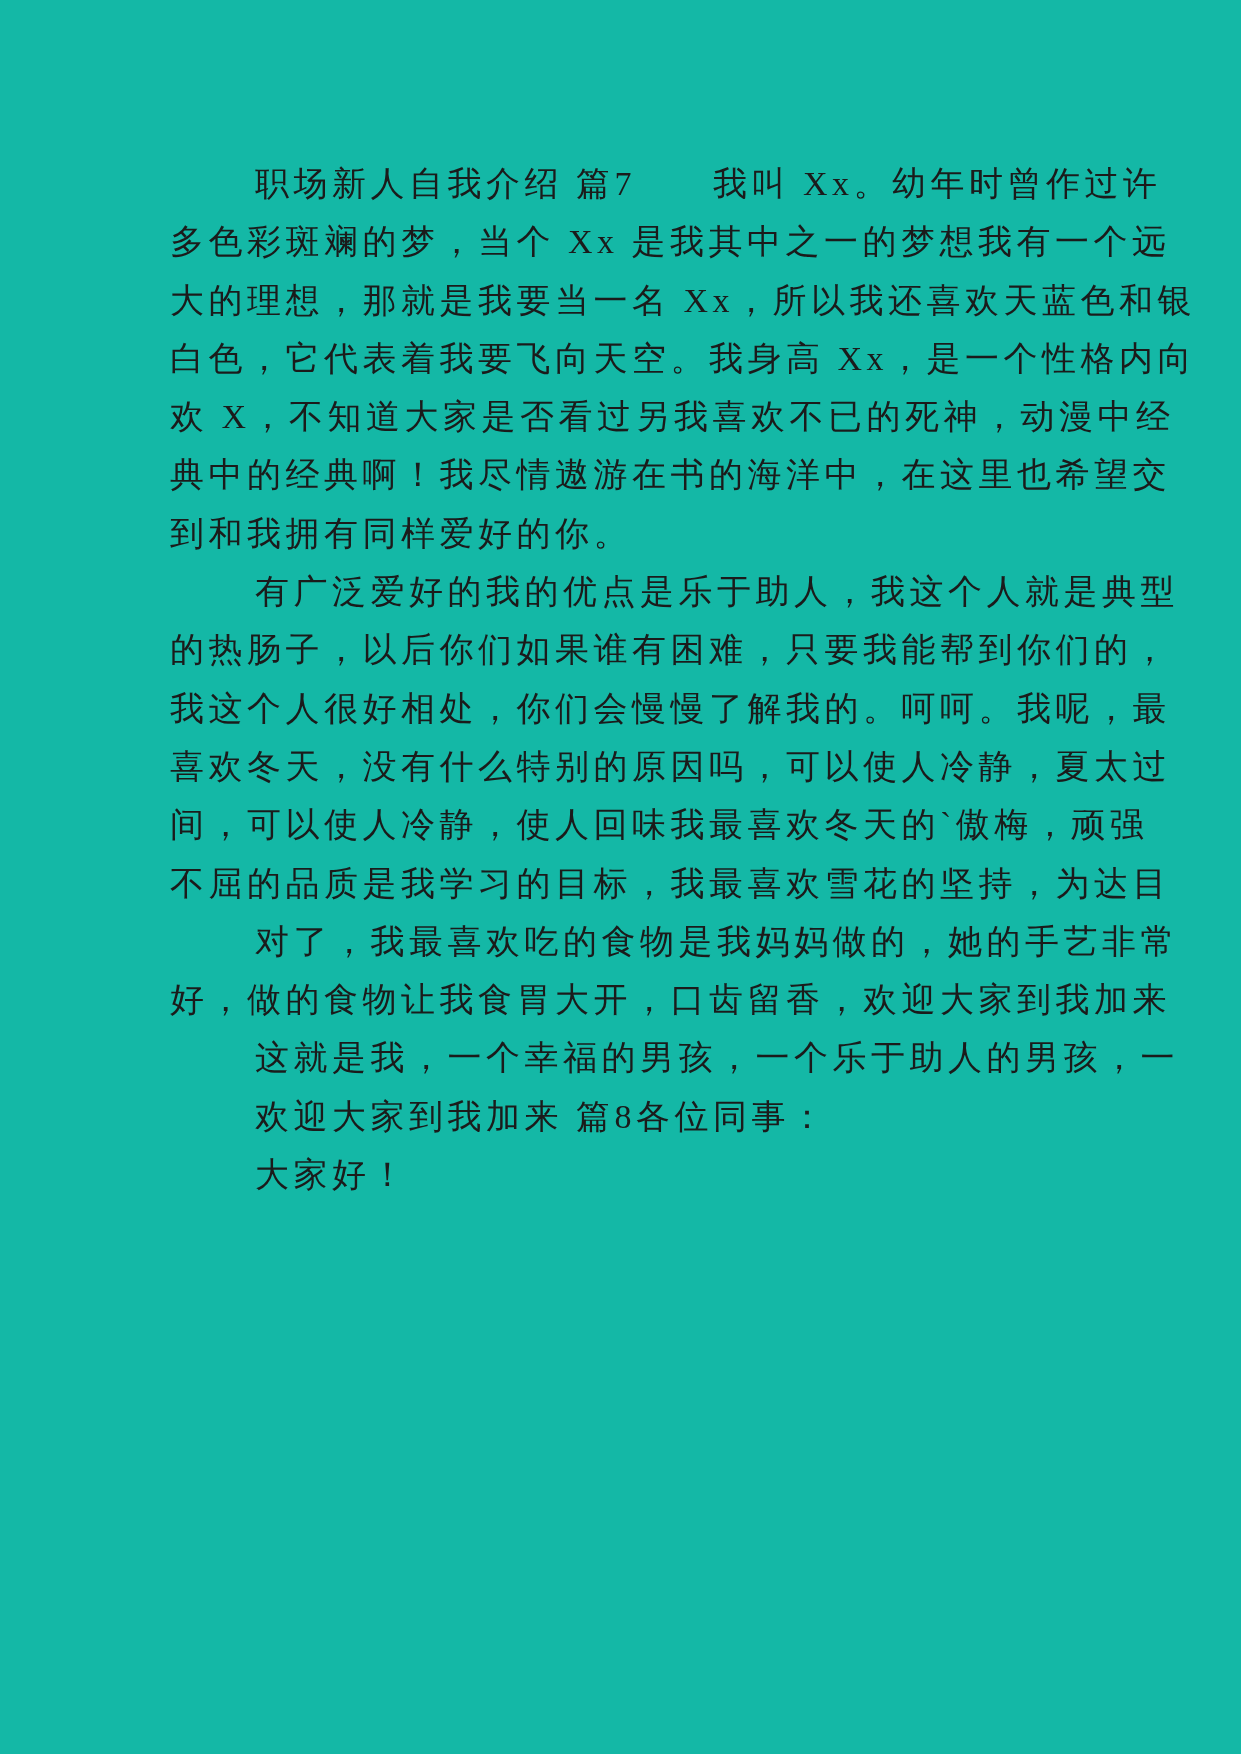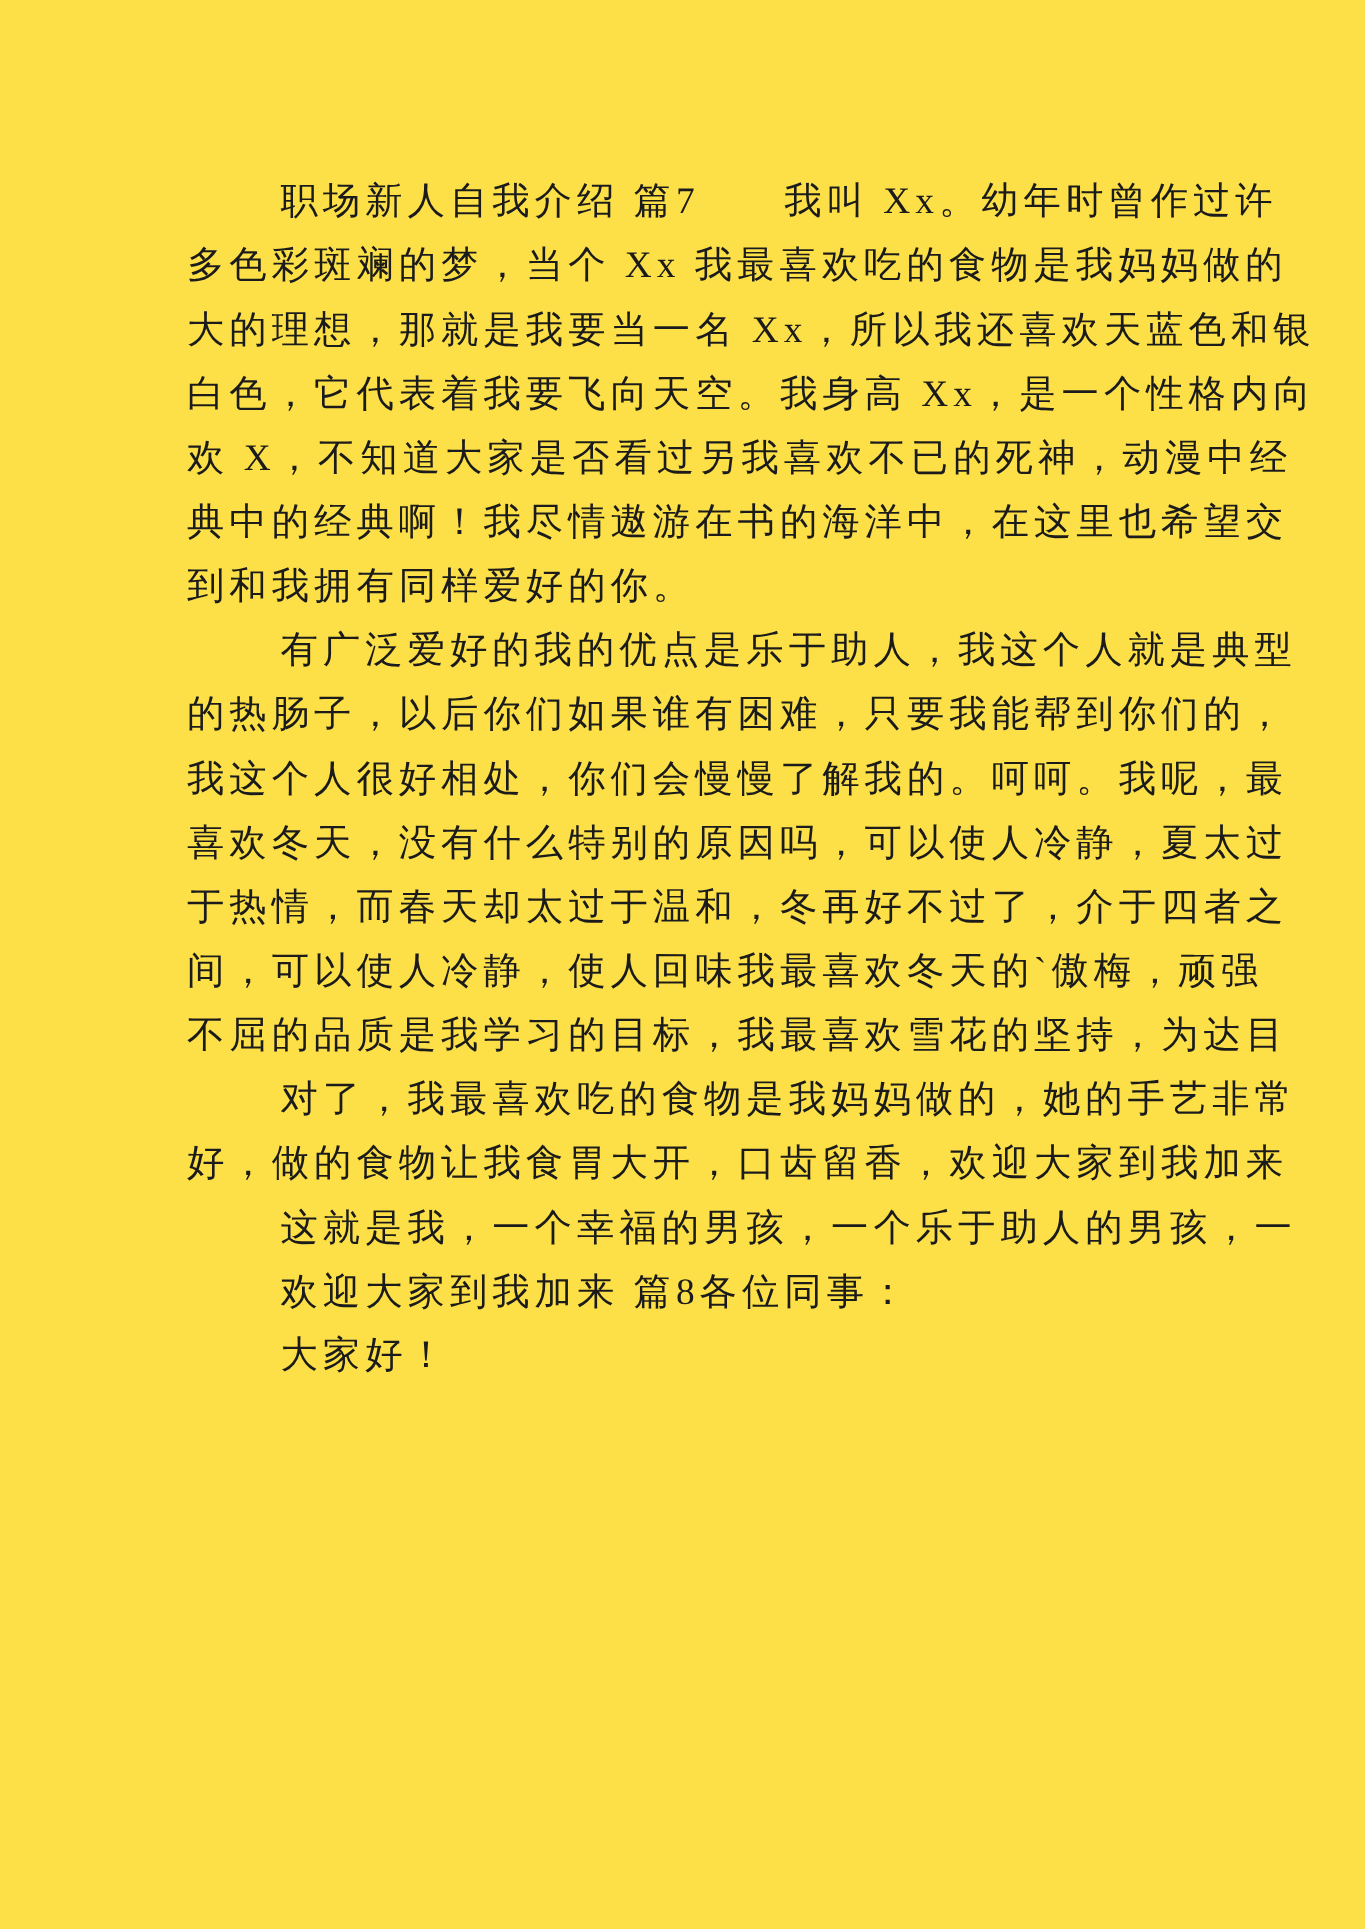--- a/index.html
+++ b/index.html
@@ -10,21 +10,21 @@
     width: 1241px;
     height: 1754px;
     background: #ffffff;
     overflow: hidden;
     font-family: "Liberation Serif", "DejaVu Serif", serif;
   }
   .doc-page {
     position: relative;
     width: 1241px;
     height: 1754px;
-    background: #fde047;
+    background: #14b8a6;
   }
   .text-block {
     position: absolute;
     left: 170px;
     top: 155px;
     width: 886px;
     color: #1b1b1b;
     font-size: 34px;
     line-height: 58.3px;
     letter-spacing: 4.5px;
@@ -36,31 +36,30 @@
   .text-line.indent {
     padding-left: 85px;
   }
 </style>
 </head>
 <body>
 
 <main class="doc-page">
   <div class="text-block">
       <div class="text-line indent">职场新人自我介绍 篇7　　我叫 Xx。幼年时曾作过许</div>
-      <div class="text-line">多色彩斑斓的梦，当个 Xx 我最喜欢吃的食物是我妈妈做的</div>
+      <div class="text-line">多色彩斑斓的梦，当个 Xx 是我其中之一的梦想我有一个远</div>
       <div class="text-line">大的理想，那就是我要当一名 Xx，所以我还喜欢天蓝色和银</div>
       <div class="text-line">白色，它代表着我要飞向天空。我身高 Xx，是一个性格内向</div>
       <div class="text-line">欢 X，不知道大家是否看过另我喜欢不已的死神，动漫中经</div>
       <div class="text-line">典中的经典啊！我尽情遨游在书的海洋中，在这里也希望交</div>
       <div class="text-line">到和我拥有同样爱好的你。</div>
       <div class="text-line indent">有广泛爱好的我的优点是乐于助人，我这个人就是典型</div>
       <div class="text-line">的热肠子，以后你们如果谁有困难，只要我能帮到你们的，</div>
       <div class="text-line">我这个人很好相处，你们会慢慢了解我的。呵呵。我呢，最</div>
       <div class="text-line">喜欢冬天，没有什么特别的原因吗，可以使人冷静，夏太过</div>
-      <div class="text-line">于热情，而春天却太过于温和，冬再好不过了，介于四者之</div>
       <div class="text-line">间，可以使人冷静，使人回味我最喜欢冬天的`傲梅，顽强</div>
       <div class="text-line">不屈的品质是我学习的目标，我最喜欢雪花的坚持，为达目</div>
       <div class="text-line indent">对了，我最喜欢吃的食物是我妈妈做的，她的手艺非常</div>
       <div class="text-line">好，做的食物让我食胃大开，口齿留香，欢迎大家到我加来</div>
       <div class="text-line indent">这就是我，一个幸福的男孩，一个乐于助人的男孩，一</div>
       <div class="text-line indent">欢迎大家到我加来 篇8各位同事：</div>
       <div class="text-line indent">大家好！</div>
     </div>
 </main>
 

